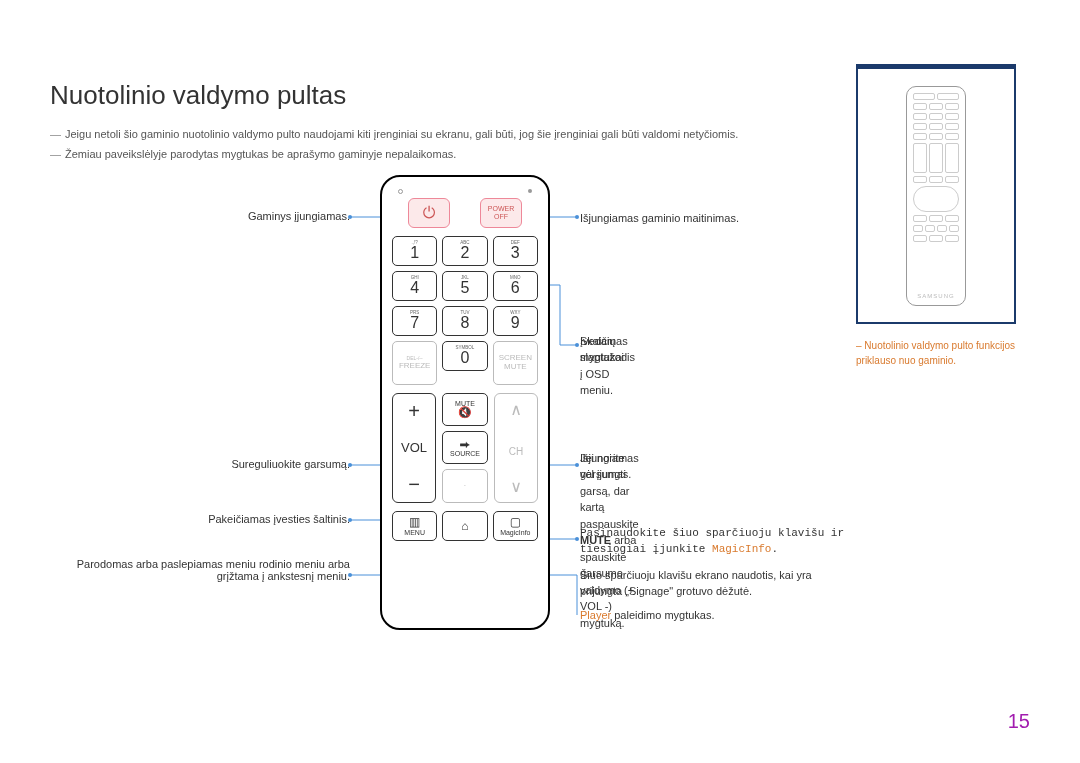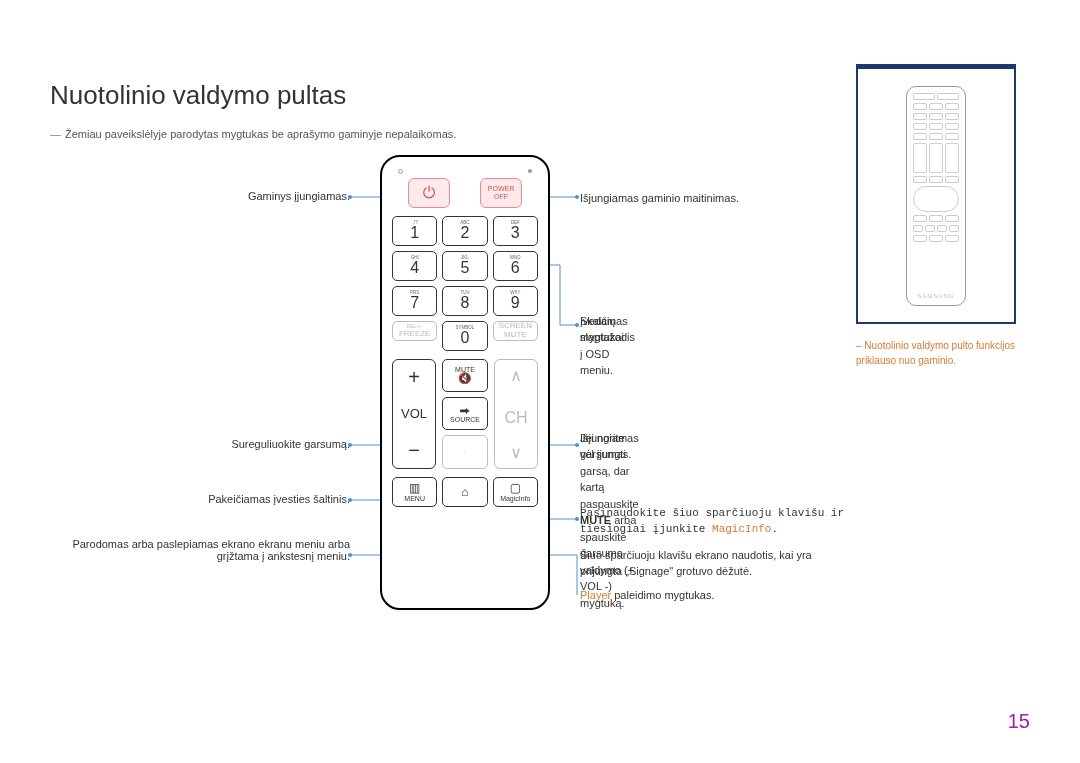--- a/index.html
+++ b/index.html
@@ -62,21 +62,21 @@
     margin-bottom: 8px;
   }
   .nbtn {
     border: 1.5px solid #333; border-radius: 5px;
     height: 30px; display:flex; flex-direction:column; align-items:center; justify-content:center;
     font-size: 4.5px; color:#666;
   }
   .nbtn .big { font-size: 16px; color:#333; line-height:1; }
   .sbtn {
     border: 1.5px solid #bbb; border-radius: 5px; color:#bbb;
-    height: 20px; display:flex; flex-direction:column; align-items:center; justify-content:center;
+    height: 44px; display:flex; flex-direction:column; align-items:center; justify-content:center;
     font-size: 5px;
   }
   .sbtn .mid { font-size: 8px; }
 
   .midrow { display:flex; gap:6px; height: 110px; margin-bottom:8px; }
   .vol {
     width: 44px; border:1.5px solid #333; border-radius:6px;
     display:flex; flex-direction:column; align-items:center; justify-content:space-between;
     padding: 6px 0; font-size: 20px;
   }
@@ -87,21 +87,21 @@
     display:flex; flex-direction:column; align-items:center; justify-content:center;
     font-size: 7px;
   }
   .smallb .ic { font-size: 11px; line-height:1; }
   .smallb.faded { border-color:#bbb; color:#bbb; }
   .ch {
     width: 44px; border:1.5px solid #bbb; border-radius:6px; color:#bbb;
     display:flex; flex-direction:column; align-items:center; justify-content:space-between;
     padding: 6px 0; font-size: 16px;
   }
-  .ch .lbl { font-size: 16px; margin-top: 8px; }
+  .ch .lbl { font-size: 10px; margin-top: 8px; }
 
   .botrow { display:flex; gap:5px; }
   .bbtn {
     flex:1; height:30px; border:1.5px solid #333; border-radius:5px;
     display:flex; flex-direction:column; align-items:center; justify-content:center;
     font-size:7px;
   }
   .bbtn .ic { font-size:12px; }
 
   
@@ -136,20 +136,21 @@
     position:absolute; bottom: 30px; right: 50px;
     font-size: 20px; color:#a21caf; font-weight:300;
   }
 </style>
 </head>
 <body>
 
 <div class="page">
   <h1>Nuotolinio valdymo pultas</h1>
   <div class="notes">
+    <div><span class="dash">―</span><span>Jeigu netoli šio gaminio nuotolinio valdymo pulto naudojami kiti įrenginiai su ekranu, gali būti, jog šie įrenginiai gali būti valdomi netyčiomis.</span></div>
     <div><span class="dash">―</span><span>Žemiau paveikslėlyje parodytas mygtukas be aprašymo gaminyje nepalaikomas.</span></div>
   </div>
 
   <div class="content">
 
     <svg class="lines">
 
       <line x1="300" y1="42" x2="352" y2="42"></line>
         <circle cx="300" cy="42" r="2"></circle>
         <circle cx="352" cy="42" r="2"></circle>
@@ -180,21 +181,21 @@
       <line x1="527" y1="364" x2="450" y2="364"></line>
         <line x1="450" y1="364" x2="450" y2="398"></line>
         <circle cx="527" cy="364" r="2"></circle>
         <circle cx="450" cy="398" r="2"></circle>
     </svg>
 
     <div class="left-labels">
       <div style="top:35px;margin-left:24px;">Gaminys įjungiamas.</div>
       <div style="top:283px;">Sureguliuokite garsumą.</div>
       <div style="top:338px;">Pakeičiamas įvesties šaltinis.</div>
-      <div style="top:383px; width:280px;">Parodomas arba paslepiamas ekrano ekranu meniu arba grįžtama į ankstesnį meniu.</div>
+      <div style="top:383px; width:280px;">Parodomas arba paslepiamas meniu rodinio meniu arba grįžtama į ankstesnį meniu.</div>
     </div>
 
     <div class="remote">
       <div style="display:flex; justify-content:space-between; padding:0 6px 4px;">
         <span style="width:5px;height:5px;border:1px solid #999;border-radius:50%;"></span>
         <span style="width:4px;height:4px;background:#999;border-radius:50%;"></span>
       </div>
       <div class="toprow">
         <div class="pwr">⏻</div>
         <div class="pwroff">POWER OFF</div>

